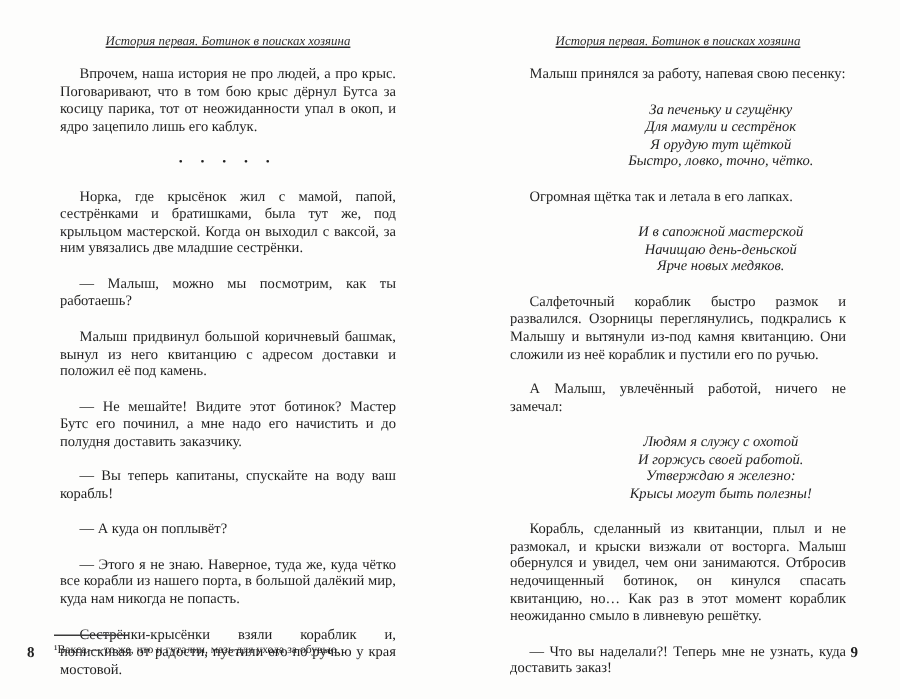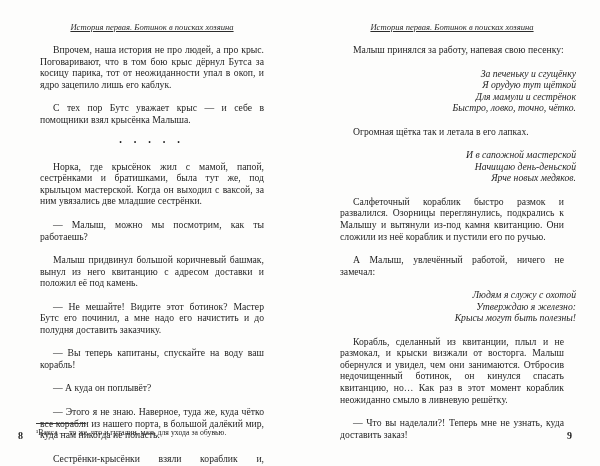--- a/index.html
+++ b/index.html
@@ -36,21 +36,21 @@
     letter-spacing: 5px;
     font-size: 7.5px;
     line-height: 11.55px;
     margin-top: 2px !important;
     margin-bottom: 1px !important;
   }
 
   .verse {
     margin: 11px 0 11px 57px;
     font-style: italic;
-    text-align: right;
+    text-align: center;
   }
   .verse div { text-indent: 0; line-height: 11.55px; }
 
   .footnote-block { position: absolute; left: 8px; top: 423px; width: 100%; }
   .footnote-rule { width: 50px; height: 0; border-top: 1px solid #3a3a3a; margin: 0 0 4px 0; }
   .footnote-text { font-size: 7.8px; line-height: 9px; color: #222; }
 
   .page-number {
     position: absolute;
     top: 430px;
@@ -63,21 +63,20 @@
 </style>
 </head>
 <body>
 
 <div class="spread">
 
   <div class="page page-left">
     <div class="running-head">История первая. Ботинок в поисках хозяина</div>
     <div class="body-text">
       <p>Впрочем, наша история не про людей, а про крыс. Поговаривают, что в том бою крыс дёрнул Бутса за косицу парика, тот от неожиданности упал в окоп, и ядро зацепило лишь его каблук.</p>
-      <p>С тех пор Бутс уважает крыс — и себе в помощники взял крысёнка Малыша.</p>
       <p class="separator">• • • • •</p>
       <p>Норка, где крысёнок жил с мамой, папой, сестрёнками и братишками, была тут же, под крыльцом мастерской. Когда он выходил с ваксой, за ним увязались две младшие сестрёнки.</p>
       <p>— Малыш, можно мы посмотрим, как ты работаешь?</p>
       <p>Малыш придвинул большой коричневый башмак, вынул из него квитанцию с адресом доставки и положил её под камень.</p>
       <p>— Не мешайте! Видите этот ботинок? Мастер Бутс его починил, а мне надо его начистить и до полудня доставить заказчику.</p>
       <p>— Вы теперь капитаны, спускайте на воду ваш корабль!</p>
       <p>— А куда он поплывёт?</p>
       <p>— Этого я не знаю. Наверное, туда же, куда чётко все корабли из нашего порта, в большой далёкий мир, куда нам никогда не попасть.</p>
       <p>Сестрёнки-крысёнки взяли кораблик и, попискивая от радости, пустили его по ручью у края мостовой.</p>
     </div>
@@ -86,34 +85,35 @@
       <div class="footnote-text">¹Вакса — то же, что и гуталин, мазь для ухода за обувью.</div>
     </div>
   </div>
 
   <div class="page page-right">
     <div class="running-head">История первая. Ботинок в поисках хозяина</div>
     <div class="body-text">
       <p>Малыш принялся за работу, напевая свою песенку:</p>
       <div class="verse">
         <div>За печеньку и сгущёнку</div>
+        <div>Для мамули и сестрёнок</div>
         <div>Я орудую тут щёткой</div>
-        <div>Для мамули и сестрёнок</div>
         <div>Быстро, ловко, точно, чётко.</div>
       </div>
       <p>Огромная щётка так и летала в его лапках.</p>
       <div class="verse">
         <div>И в сапожной мастерской</div>
         <div>Начищаю день-деньской</div>
         <div>Ярче новых медяков.</div>
       </div>
       <p>Салфеточный кораблик быстро размок и развалился. Озорницы переглянулись, подкрались к Малышу и вытянули из-под камня квитанцию. Они сложили из неё кораблик и пустили его по ручью.</p>
       <p>А Малыш, увлечённый работой, ничего не замечал:</p>
       <div class="verse">
         <div>Людям я служу с охотой</div>
+        <div>И горжусь своей работой.</div>
         <div>Утверждаю я железно:</div>
         <div>Крысы могут быть полезны!</div>
       </div>
       <p>Корабль, сделанный из квитанции, плыл и не размокал, и крыски визжали от восторга. Малыш обернулся и увидел, чем они занимаются. Отбросив недочищенный ботинок, он кинулся спасать квитанцию, но… Как раз в этот момент кораблик неожиданно смыло в ливневую решётку.</p>
       <p>— Что вы наделали?! Теперь мне не узнать, куда доставить заказ!</p>
     </div>
   </div>
 
   <div class="page-number pn-left">8</div>
   <div class="page-number pn-right">9</div>

